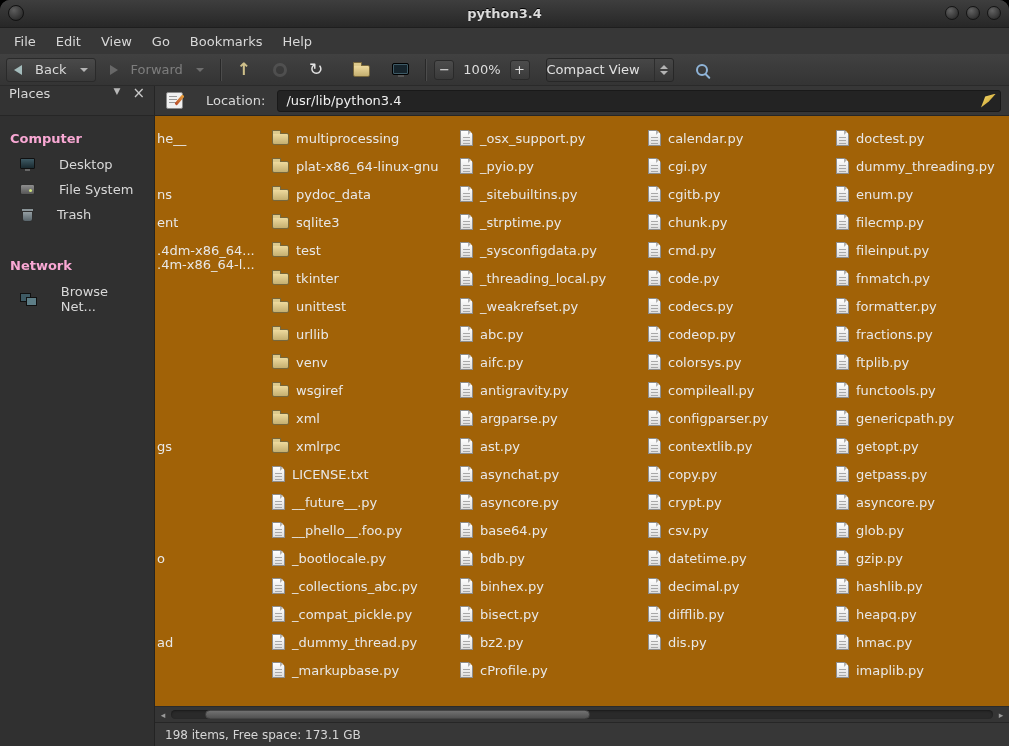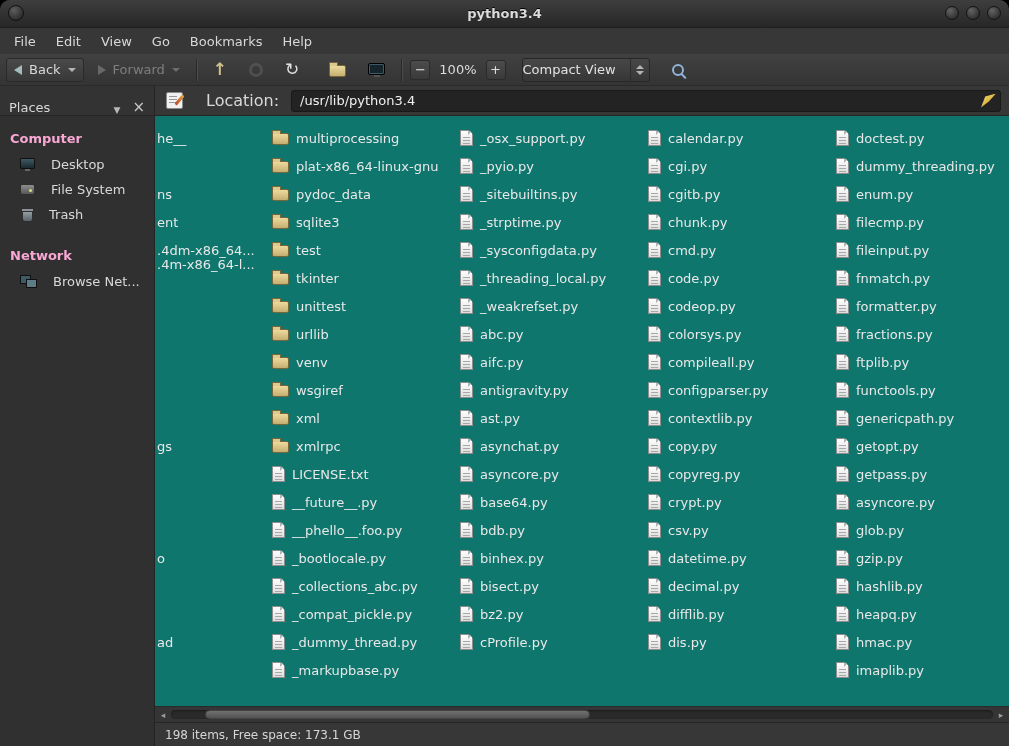--- a/index.html
+++ b/index.html
@@ -19,21 +19,21 @@
              background:radial-gradient(circle at 35% 30%, #636363, #202020); border:1px solid #141414; }
 
   
   .menubar { height:26px; min-height:26px; display:flex; align-items:center; padding-left:4px;
              background:#373737; color:#d8d8d8; font-size:13px; }
   .menu-item { padding:3px 10px; border-radius:3px; cursor:default; }
 
   
   .toolbar { height:32px; min-height:32px; display:flex; align-items:center; padding:0 6px; gap:6px;
              background:linear-gradient(#414141,#343434); border-bottom:1px solid #2a2a2a; }
-  .tbtn { display:flex; align-items:center; gap:7px; height:24px; padding:0 7px;
+  .tbtn { display:flex; align-items:center; gap:13px; height:24px; padding:0 7px;
           border:1px solid #2a2a2a; border-radius:3px; background:linear-gradient(#4a4a4a,#383838);
           color:#d8d8d8; font-size:13px; }
   .tbtn.flat { border-color:transparent; background:transparent; }
   .disabled { opacity:.42; }
   .arrow-left  { width:0; height:0; border-top:5px solid transparent; border-bottom:5px solid transparent; border-right:8px solid #a4bcbc; }
   .arrow-right { width:0; height:0; border-top:5px solid transparent; border-bottom:5px solid transparent; border-left:8px solid #a8a8a8; }
   .caret-down { width:0; height:0; border-left:4px solid transparent; border-right:4px solid transparent; border-top:4px solid #b4b4b4; }
   .caret-up   { width:0; height:0; border-left:4px solid transparent; border-right:4px solid transparent; border-bottom:4px solid #b4b4b4; }
   .sep { width:1px; height:22px; background:#282828; box-shadow:1px 0 0 #4c4c4c; margin:0 2px; }
   .up-glyph { color:#cfc08a; font-size:17px; line-height:17px; font-weight:bold; }
@@ -51,64 +51,64 @@
   .magnifier { width:12px; height:12px; border:2px solid #8fb4d8; border-radius:50%; position:relative; }
   .magnifier::after { content:""; position:absolute; width:7px; height:2px; background:#8fb4d8;
                       transform:rotate(45deg); right:-5px; bottom:-3px; border-radius:1px; }
   .monitor { width:17px; height:12px; background:#16242c; border:1px solid #000; border-radius:2px;
              position:relative; box-shadow:inset 0 0 0 1px #3e5a66; margin-bottom:2px; }
   .monitor::after { content:""; position:absolute; left:5px; bottom:-3px; width:6px; height:2px; background:#555; }
 
   
   .locationbar { height:30px; min-height:30px; display:flex; align-items:center;
                  background:#373737; border-bottom:1px solid #262626; }
-  .places-head { width:155px; min-width:155px; height:100%; display:flex; align-items:flex-end;
+  .places-head { width:155px; min-width:155px; height:100%; display:flex; align-items:flex-start;
                  padding:0 9px; color:#d8d8d8; font-size:13px; background:#333333; border-right:1px solid #252525; }
   .places-head .pl-label { flex:1; }
   .pl-arrow { font-size:9px; color:#b8b8b8; margin-right:12px; }
   .pl-close { color:#c8c8c8; font-size:15px; line-height:15px; }
   .edit-icon { width:17px; height:17px; background:#f0f0f0; border:1px solid #8a8a8a; border-radius:2px;
                position:relative; margin:0 11px; }
   .edit-icon::before { content:""; position:absolute; left:2px; top:3px; width:8px; height:1px;
                        background:#999; box-shadow:0 3px 0 #999, 0 6px 0 #999; }
   .edit-icon::after { content:""; position:absolute; width:3px; height:12px; border-radius:1px;
                       background:linear-gradient(#e8a03a,#b84a2a); transform:rotate(40deg); right:1px; top:1px; }
-  .loc-label { color:#d8d8d8; font-size:16px; margin:0 12px 0 12px; }
+  .loc-label { color:#d8d8d8; font-size:13px; margin:0 12px 0 12px; }
   .loc-input-wrap { position:relative; flex:1; height:22px; margin-right:8px; }
   .loc-input { width:100%; height:100%; background:#232323; border:1px solid #191919; border-radius:3px;
                color:#f0f0f0; font-size:13px; padding:0 26px 0 8px; font-family:inherit; outline:none; }
   .pen-icon { position:absolute; right:5px; top:4px; width:15px; height:14px;
               background:linear-gradient(135deg,#f8e070,#c09020);
               clip-path:polygon(0 100%, 28% 22%, 100% 0, 52% 58%); }
 
   
   .main { flex:1; display:flex; min-height:0; }
   .sidebar { width:155px; min-width:155px; background:#303030; border-right:1px solid #232323;
              padding-top:8px; color:#d8d8d8; }
   .side-title { font-weight:bold; font-size:13px; color:#f9a8d4; padding:7px 10px 6px 10px; }
-  .side-item { display:flex; align-items:center; gap:16px; padding:5px 8px 5px 20px; font-size:13px; }
+  .side-item { display:flex; align-items:center; gap:24px; padding:5px 8px 5px 20px; font-size:13px; }
   .icon-desktop { width:15px; height:11px; background:linear-gradient(#3e5a64,#1a2a30); border:1px solid #101010;
                   border-radius:1px; position:relative; margin-bottom:2px; }
   .icon-desktop::after { content:""; position:absolute; left:4px; bottom:-3px; width:5px; height:2px; background:#666; }
   .icon-drive { width:15px; height:11px; background:linear-gradient(#8e8e8e,#565656); border:1px solid #2e2e2e;
                 border-radius:2px; position:relative; }
   .icon-drive::after { content:""; position:absolute; right:2px; top:4px; width:3px; height:3px;
                        border-radius:50%; background:#cfe37a; }
   .icon-trash { width:11px; height:12px; background:linear-gradient(#9aa4a8,#58646a); border:1px solid #2e2e2e;
                 border-radius:1px 1px 3px 3px; position:relative; margin-left:2px; margin-top:2px; }
   .icon-trash::before { content:""; position:absolute; top:-3px; left:-2px; right:-2px; height:2px;
                         background:#8a9498; border:1px solid #2e2e2e; }
   .icon-network { width:17px; height:13px; position:relative; }
   .icon-network::before { content:""; position:absolute; left:0; top:0; width:9px; height:7px;
                           background:#3e5a64; border:1px solid #101010; }
   .icon-network::after { content:""; position:absolute; right:0; bottom:0; width:9px; height:7px;
                          background:#5d7d86; border:1px solid #101010; }
 
   
-  .fileview { flex:1; position:relative; background:#0f766e; overflow:hidden; }
+  .fileview { flex:1; position:relative; background:#a16207; overflow:hidden; }
   .file-col { position:absolute; top:8px; width:188px; }
   .file-item { height:28px; display:flex; align-items:center; gap:7px; color:#e8e8e8; font-size:13px;
                white-space:nowrap; cursor:default; }
   .fragment { position:absolute; left:2px; height:28px; display:flex; align-items:center;
               color:#e8e8e8; font-size:13px; white-space:nowrap; }
   .icon-folder { width:17px; height:12px; min-width:17px; background:linear-gradient(#eeda9e,#c4af70);
                  border:1px solid #77673c; border-radius:1px 2px 2px 2px; position:relative; margin-top:2px; }
   .icon-folder::before { content:""; position:absolute; top:-4px; left:-1px; width:7px; height:3px;
                          background:#dcc98c; border:1px solid #77673c; border-bottom:none; border-radius:1px 1px 0 0; }
   .icon-file { width:13px; height:16px; min-width:13px; background:linear-gradient(#ffffff,#dedede);
@@ -224,21 +224,21 @@
         <span>Desktop</span>
       </div>
       <div class="side-item">
         <span class="icon-drive"></span>
         <span>File System</span>
       </div>
       <div class="side-item">
         <span class="icon-trash"></span>
         <span>Trash</span>
       </div>
-      <div class="side-title" style="margin-top:14px;">Network</div>
+      <div class="side-title" style="margin-top:24px;">Network</div>
       <div class="side-item">
         <span class="icon-network"></span>
         <span>Browse Net...</span>
       </div>
     </div>
 
     <div class="fileview">
       <div id="fragments">
           <div class="fragment" style="top: 8px;">he__</div>
           <div class="fragment" style="top: 64px;">ns</div>
@@ -368,20 +368,24 @@
             <div class="file-item">
               <span class="icon-file"></span>
               <span class="file-label">aifc.py</span>
             </div>
             <div class="file-item">
               <span class="icon-file"></span>
               <span class="file-label">antigravity.py</span>
             </div>
             <div class="file-item">
               <span class="icon-file"></span>
+              <span class="file-label">argparse.py</span>
+            </div>
+            <div class="file-item">
+              <span class="icon-file"></span>
               <span class="file-label">ast.py</span>
             </div>
             <div class="file-item">
               <span class="icon-file"></span>
               <span class="file-label">asynchat.py</span>
             </div>
             <div class="file-item">
               <span class="icon-file"></span>
               <span class="file-label">asyncore.py</span>
             </div>
@@ -430,20 +434,24 @@
             <div class="file-item">
               <span class="icon-file"></span>
               <span class="file-label">cmd.py</span>
             </div>
             <div class="file-item">
               <span class="icon-file"></span>
               <span class="file-label">code.py</span>
             </div>
             <div class="file-item">
               <span class="icon-file"></span>
+              <span class="file-label">codecs.py</span>
+            </div>
+            <div class="file-item">
+              <span class="icon-file"></span>
               <span class="file-label">codeop.py</span>
             </div>
             <div class="file-item">
               <span class="icon-file"></span>
               <span class="file-label">colorsys.py</span>
             </div>
             <div class="file-item">
               <span class="icon-file"></span>
               <span class="file-label">compileall.py</span>
             </div>
@@ -451,24 +459,20 @@
               <span class="icon-file"></span>
               <span class="file-label">configparser.py</span>
             </div>
             <div class="file-item">
               <span class="icon-file"></span>
               <span class="file-label">contextlib.py</span>
             </div>
             <div class="file-item">
               <span class="icon-file"></span>
               <span class="file-label">copy.py</span>
-            </div>
-            <div class="file-item">
-              <span class="icon-file"></span>
-              <span class="file-label">copyreg.py</span>
             </div>
             <div class="file-item">
               <span class="icon-file"></span>
               <span class="file-label">crypt.py</span>
             </div>
             <div class="file-item">
               <span class="icon-file"></span>
               <span class="file-label">csv.py</span>
             </div>
             <div class="file-item">

